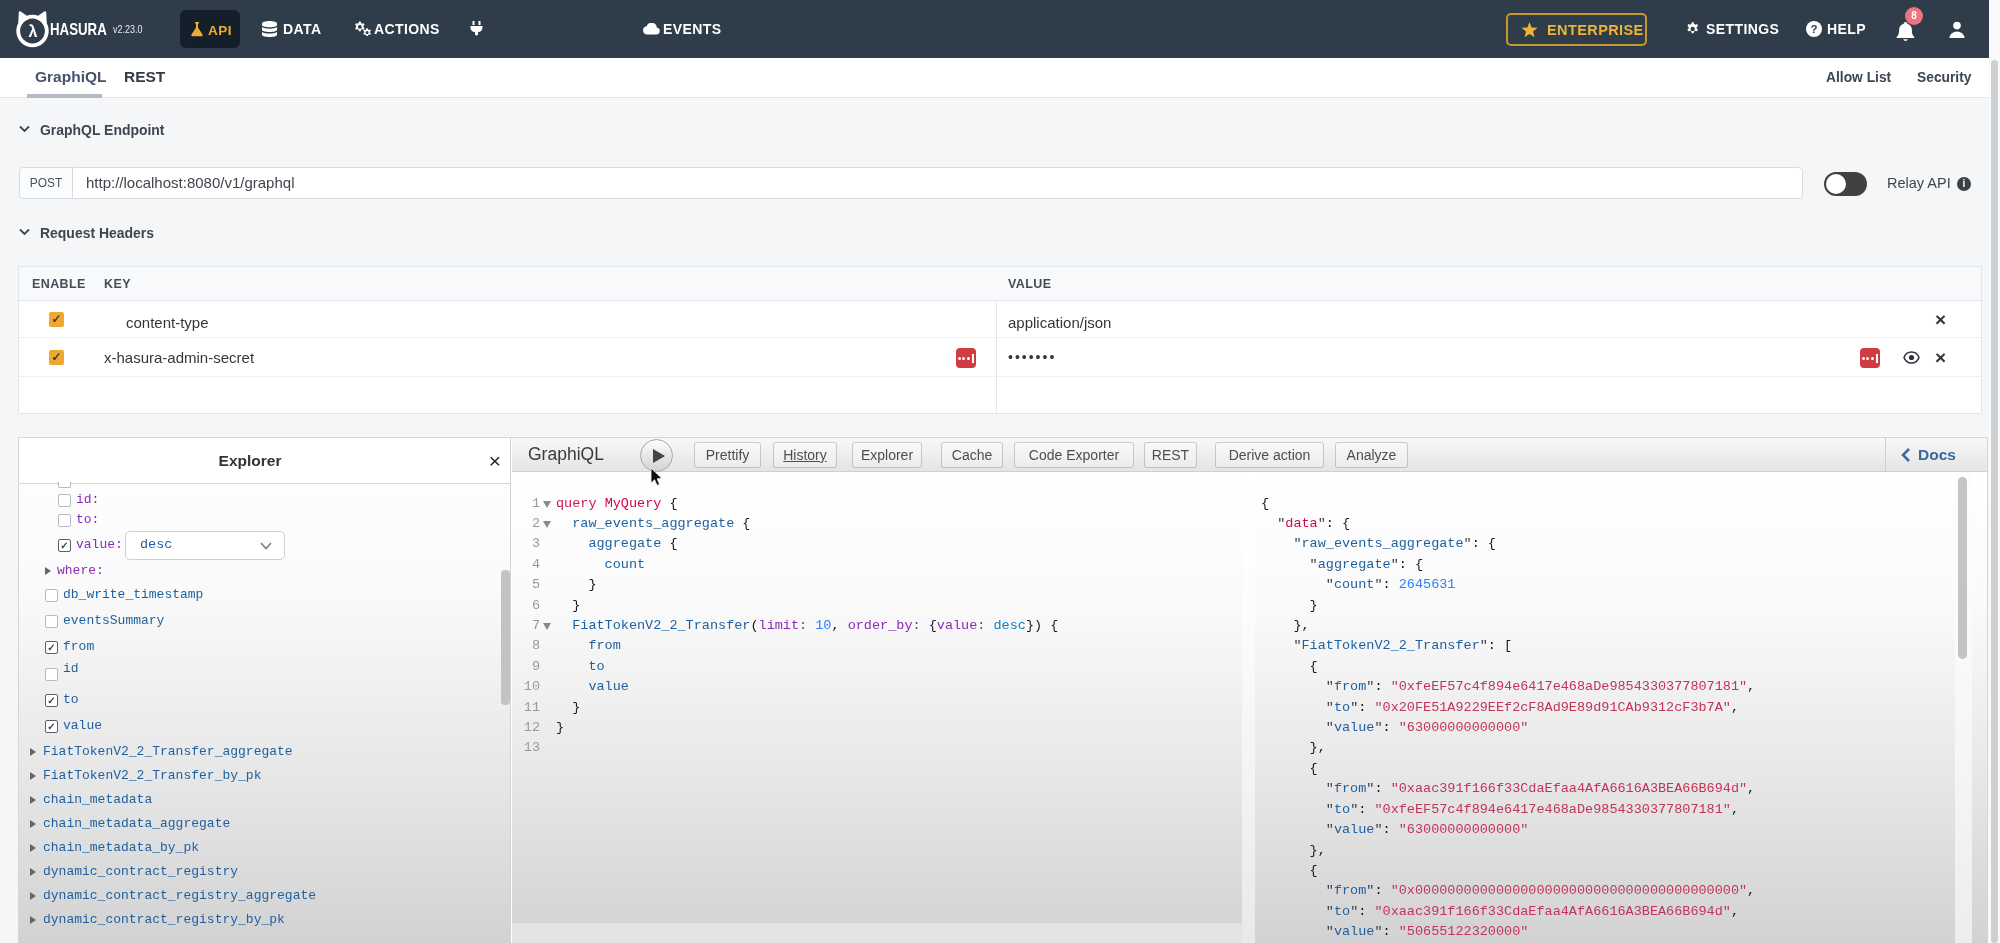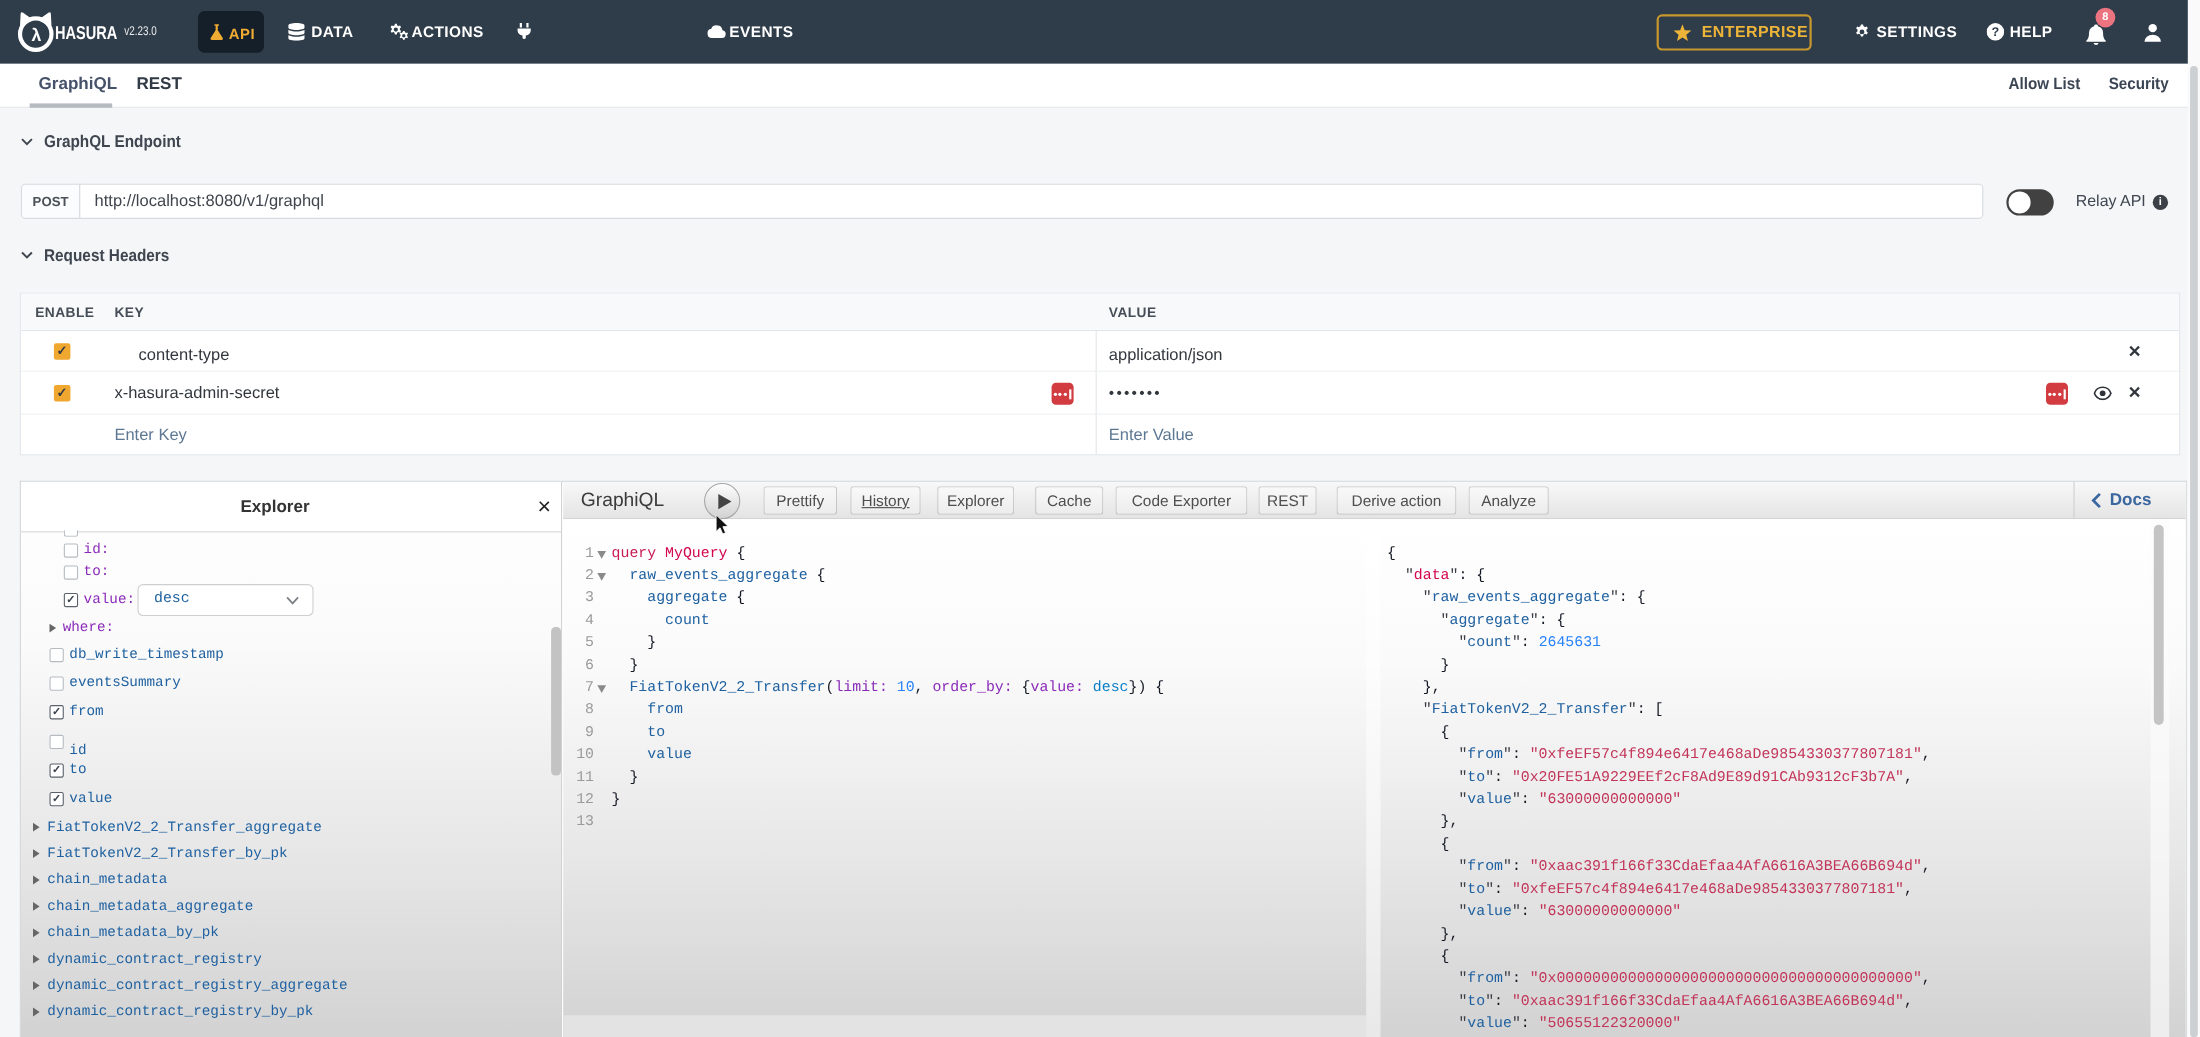--- a/index.html
+++ b/index.html
@@ -27,21 +27,21 @@
 #tabgql { position:absolute; left:35px; top:10px; font-size:15.5px; font-weight:bold; color:#46526a; }
 #tabgql-u { position:absolute; left:27px; top:36px; width:75px; height:4px; background:#b6bbc2; }
 #tabrest { position:absolute; left:124px; top:10px; font-size:15.5px; font-weight:bold; color:#323a46; }
 #allowlist { position:absolute; left:1826px; top:10px; font-size:15px; font-weight:bold; color:#3b4554; transform:scaleX(0.92); transform-origin:0 0; }
 #security { position:absolute; left:1917px; top:10px; font-size:15px; font-weight:bold; color:#3b4554; transform:scaleX(0.92); transform-origin:0 0; }
 
 
 .sechead { position:absolute; font-size:15.5px; font-weight:bold; color:#3f4650; transform:scaleX(0.9); transform-origin:0 0; }
 .chev { position:absolute; }
 
-#postbox { position:absolute; left:19px; top:167px; width:54px; height:32px; background:#fbfcfd; border:1px solid #d8dbdf; border-radius:4px 0 0 4px; text-align:center; line-height:30px; font-size:12px; font-weight:bold; color:#4a5058; }
+#postbox { position:absolute; left:19px; top:167px; width:54px; height:32px; background:#fbfcfd; border:1px solid #d8dbdf; border-radius:4px 0 0 4px; text-align:center; line-height:30px; font-size:12px; font-weight:normal; color:#4a5058; }
 #urlbox { position:absolute; left:72px; top:167px; width:1731px; height:32px; background:#fff; border:1px solid #d8dbdf; border-radius:0 4px 4px 0; line-height:30px; font-size:15px; color:#40454d; padding-left:13px; }
 #toggle { position:absolute; left:1824px; top:172px; width:43px; height:24px; border-radius:12px; background:#414141; }
 #toggle .knob { position:absolute; left:2px; top:2px; width:20px; height:20px; border-radius:50%; background:#fff; }
 #relay { position:absolute; left:1887px; top:175px; font-size:14.5px; color:#3f4650; }
 #info { position:absolute; left:1957px; top:177px; width:14px; height:14px; border-radius:50%; background:#3c4147; color:#fff; font-size:10px; font-weight:bold; text-align:center; line-height:14px; }
 
 
 #htable { position:absolute; left:18px; top:266px; width:1964px; height:148px; background:#fff; border:1px solid #e2e5e9; }
 #thead { position:absolute; left:0; top:0; width:100%; height:34px; background:#f8f9fa; border-bottom:1px solid #e2e5e9; }
 .th { position:absolute; top:10px; font-size:12.5px; font-weight:bold; color:#454d57; letter-spacing:0.4px; }
@@ -231,24 +231,20 @@
         <i></i>
         <i></i>
         <b></b>
       </div>
     <svg style="position:absolute;left:1884px;top:13px;" width="17" height="13" viewBox="0 0 17 13">
         <path d="M8.5 1 C12 1 14.9 3.3 16 6.5 C14.9 9.7 12 12 8.5 12 C5 12 2.1 9.7 1 6.5 C2.1 3.3 5 1 8.5 1 Z" fill="none" stroke="#2e333a" stroke-width="1.5"></path>
         <circle cx="8.5" cy="6.5" r="2.6" fill="#2e333a"></circle>
       </svg>
     <div class="xic" style="left:1916px;top:13px;">×</div>
   </div>
-  <div class="trow" style="top:110px;height:38px;">
-    <div class="keytxt placeholder" style="top:10px;">Enter Key</div>
-    <div class="valtxt placeholder" style="top:10px;">Enter Value</div>
-  </div>
 </div>
 
 <div id="gcard">
   <div id="explorer">
     <div id="exhead">
         <div class="t">Explorer</div>
         <div id="exclose">×</div>
       </div>
     <div class="excb" style="left:39px;top:44px;height:6px;border-top:none;border-radius:0 0 2px 2px;"></div>
       <div class="excb" style="left:39px;top:56px;"></div>
@@ -265,21 +261,21 @@
       </div>
     <div class="exarr" style="left:26px;top:129px;"></div>
       <div class="exrow exa" style="left:38px;top:125px;">where:</div>
     <div class="excb" style="left:26px;top:151px;"></div>
       <div class="exrow exf" style="left:44px;top:149px;">db_write_timestamp</div>
     <div class="excb" style="left:26px;top:177px;"></div>
       <div class="exrow exf" style="left:44px;top:175px;">eventsSummary</div>
     <div class="excb c" style="left:26px;top:203px;">✓</div>
       <div class="exrow exf" style="left:44px;top:201px;">from</div>
     <div class="excb" style="left:26px;top:230px;"></div>
-      <div class="exrow exf" style="left:44px;top:236px;">id</div>
+      <div class="exrow exf" style="left:44px;top:223px;">id</div>
     <div class="excb c" style="left:26px;top:256px;">✓</div>
       <div class="exrow exf" style="left:44px;top:254px;">to</div>
     <div class="excb c" style="left:26px;top:282px;">✓</div>
       <div class="exrow exf" style="left:44px;top:280px;">value</div>
     <div class="exarr" style="left:11px;top:310px;"></div>
       <div class="exrow exf" style="left:24px;top:306px;">FiatTokenV2_2_Transfer_aggregate</div>
     <div class="exarr" style="left:11px;top:334px;"></div>
       <div class="exrow exf" style="left:24px;top:330px;">FiatTokenV2_2_Transfer_by_pk</div>
     <div class="exarr" style="left:11px;top:358px;"></div>
       <div class="exrow exf" style="left:24px;top:354px;">chain_metadata</div>

